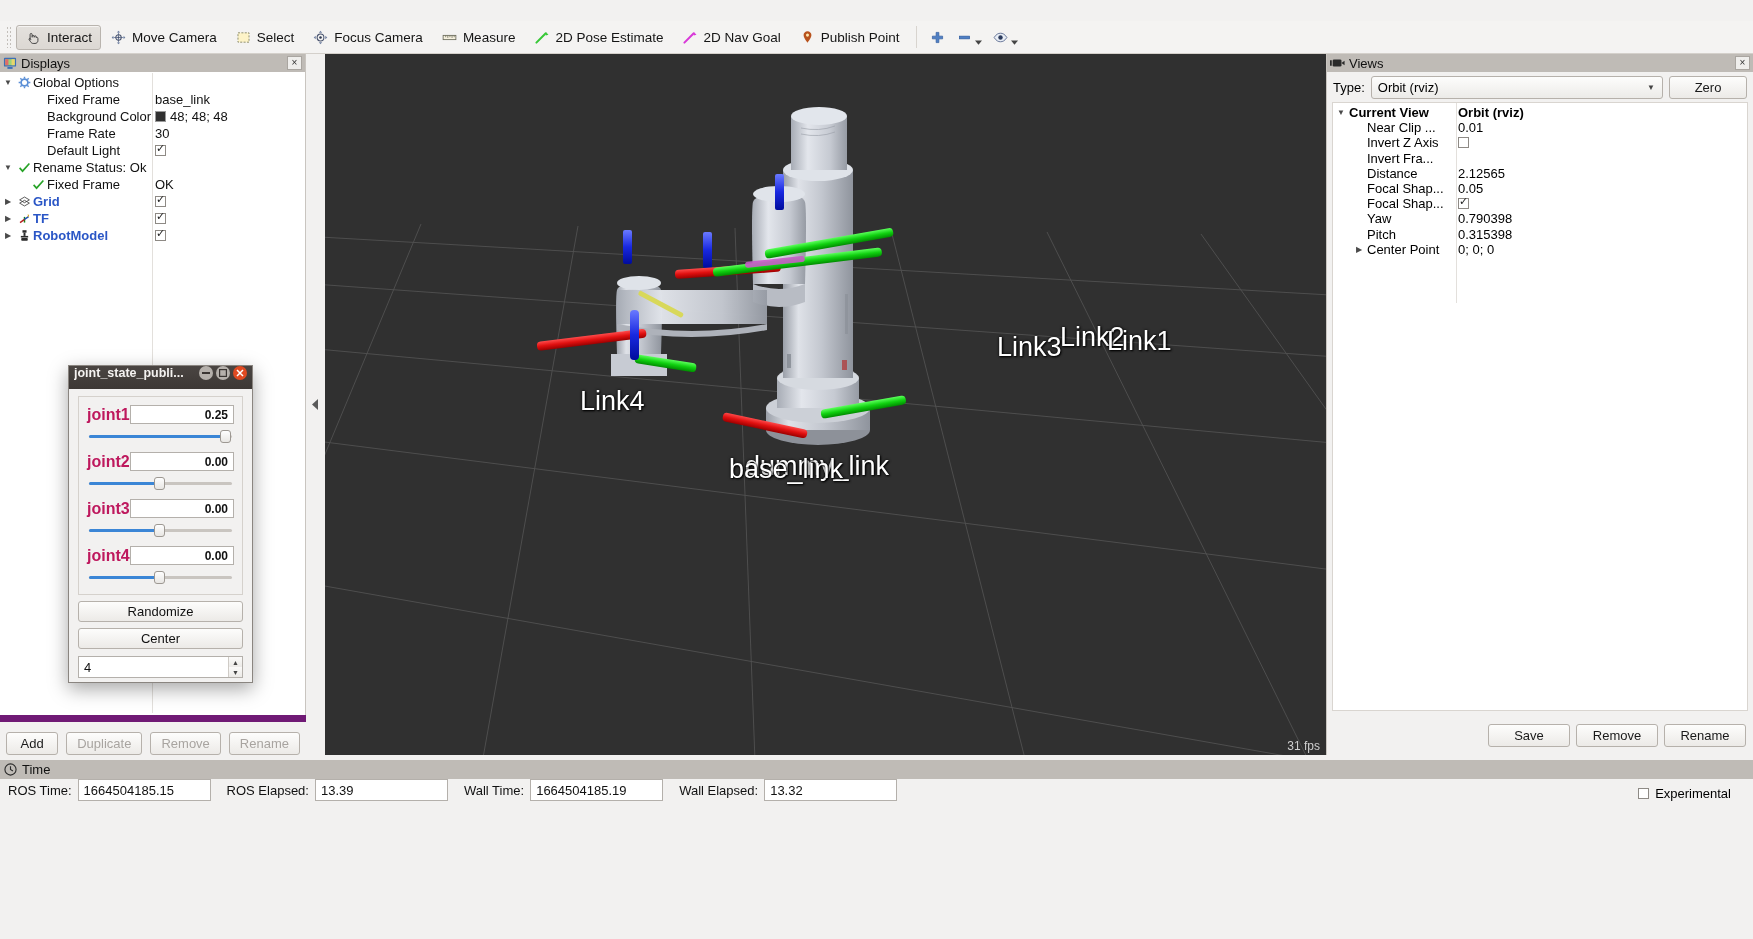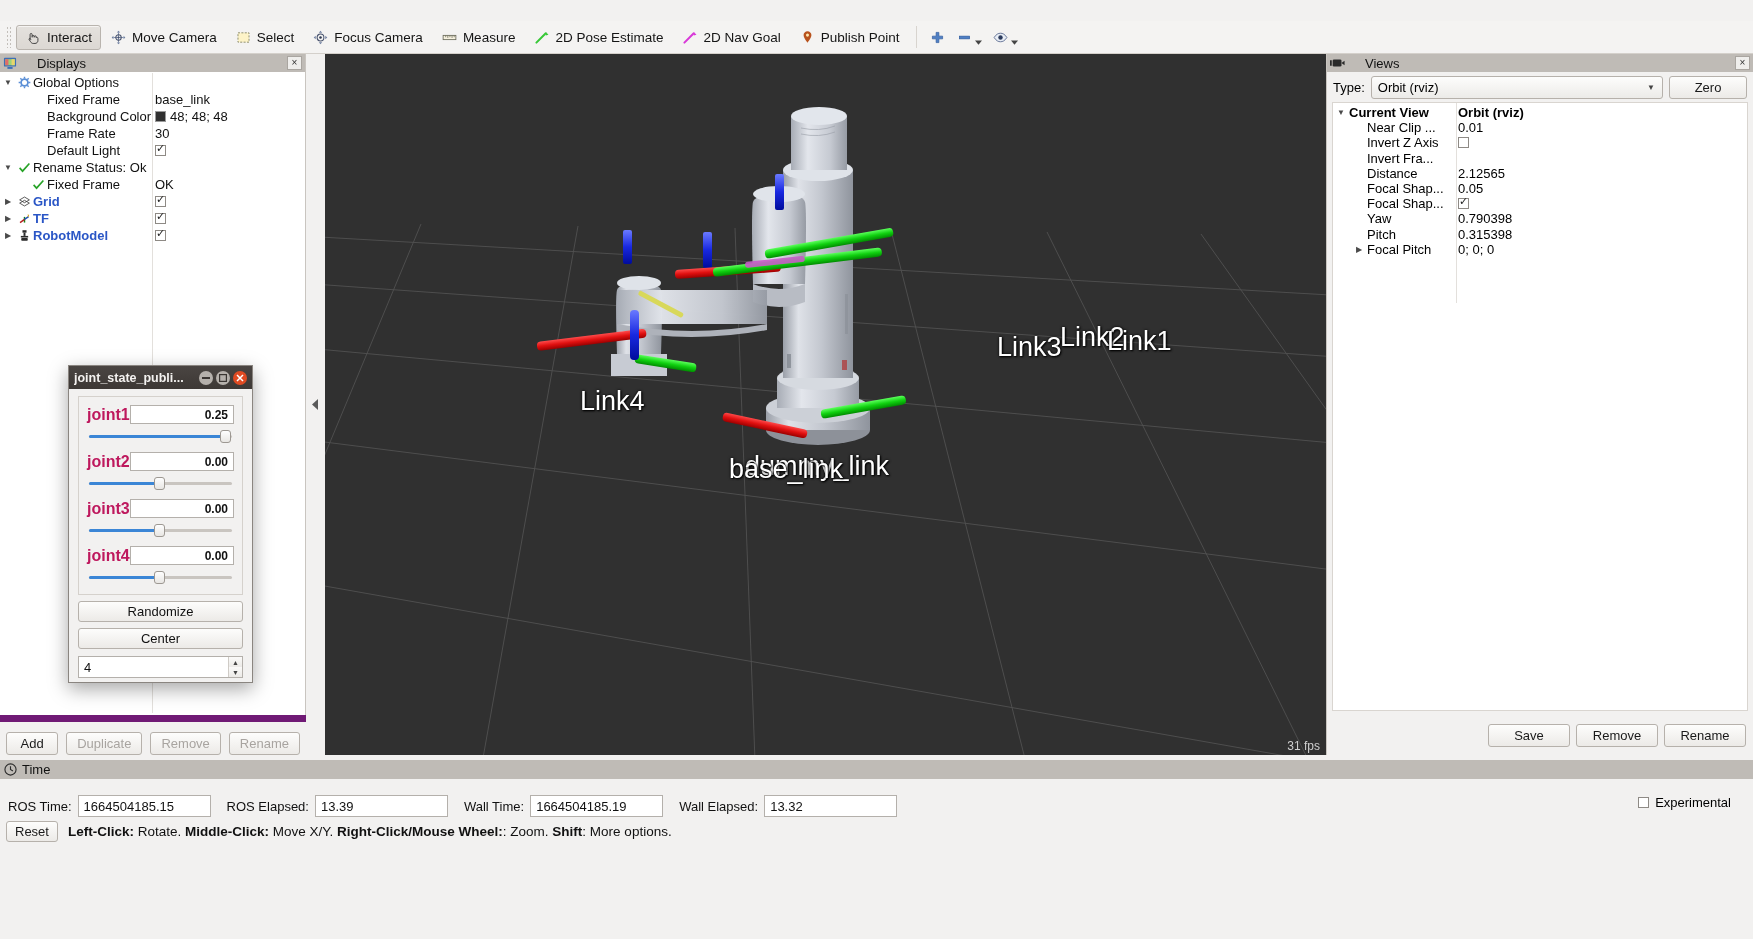--- a/index.html
+++ b/index.html
@@ -49,21 +49,21 @@
   .tb-ico { width:17px; height:17px; display:block; }
   .tb-small { display:flex; align-items:flex-end; gap:2px; padding:2px 5px; cursor:default;}
 
   
   .displays-panel {
     position:absolute; left:0; top:54px; width:306px; height:701px;
     background:#fff; border-right:1px solid #c9c5c0;
   }
   .panel-title {
     height:18px; background:#bfbbb6; display:flex; align-items:center;
-    padding:0 3px; gap:20px; font-size:12.5px; color:#111;
+    padding:0 3px; gap:4px; font-size:12.5px; color:#111;
   }
   .panel-title .ptxt { flex:1; font-size:13px; }
   .panel-close {
     width:15px; height:14px; background:#efeeec; border:1px solid #a9a5a0;
     display:flex; align-items:center; justify-content:center;
     font-size:10px; color:#333; line-height:1;
   }
   .tree { padding-top:2px; font-size:13px; color:#111; }
   .trow { display:flex; height:17px; align-items:center; }
   .trow .arrow { width:16px; text-align:center; font-size:8px; color:#4a4a4a;}
@@ -147,21 +147,21 @@
 
   
   .time-panel {
     position:absolute; left:0; top:760px; width:1753px; height:58px;
     background:#f2f1f0;
   }
   .time-title {
     height:19px; background:#bfbbb6; display:flex; align-items:center;
     gap:5px; padding:0 4px; font-size:13px; color:#111;
   }
-  .time-row { display:flex; align-items:flex-start; height:38px; padding:16px 8px; gap:0; }
+  .time-row { display:flex; align-items:flex-end; height:38px; padding:16px 8px; gap:0; }
   .tfield { display:flex; align-items:center; gap:6px; margin-right:16px; }
   .tfield label { font-size:13px; color:#111; }
   .tinput {
     height:22px; border:1px solid #b4b0ab; background:#fff;
     font-size:13px; padding:0 5px; display:flex; align-items:center;
     color:#111;
   }
   .exp-box { margin-left:auto; display:flex; align-items:center; gap:6px; margin-right:14px;}
 
   
@@ -177,21 +177,21 @@
 
   
   .jsp {
     position:absolute; left:68px; top:365px; width:185px; height:318px;
     background:#f2f1f0; border:1px solid #8a8580;
     box-shadow: 0 6px 18px rgba(0,0,0,.35);
     z-index:50;
   }
   .jsp-title {
     height:23px; background:linear-gradient(#4a4542,#3d3835);
-    display:flex; align-items:center; padding:0 5px; gap:3px;
+    display:flex; align-items:flex-start; padding:0 5px; gap:3px;
   }
   .jsp-title .t {
     flex:1; color:#f4f2f0; font-size:12.5px; font-weight:bold;
     white-space:nowrap; overflow:hidden;
   }
   .wb { width:14px; height:14px; border-radius:50%; display:flex;
       align-items:center; justify-content:center; font-size:9px; color:#3a3532;}
   .wb.min { background:#b5b0ab; }
   .wb.max { background:#b5b0ab; }
   .wb.cls { background:#df4a22; color:#fff; }
@@ -737,21 +737,21 @@
               <span class="varrow"></span>
               <span class="vlabel">Pitch</span>
             </span>
             <span class="vval" style="">
               <span>0.315398</span>
             </span>
           </div>
           <div class="vrow">
             <span style="display:flex;align-items:center;margin-left:18px;">
               <span class="varrow">▶</span>
-              <span class="vlabel">Focal Pitch</span>
+              <span class="vlabel">Center Point</span>
             </span>
             <span class="vval" style="">
               <span>0; 0; 0</span>
             </span>
           </div>
         </div>
     </div>
 
     <div class="views-btnrow" id="views-buttons">
         <div class="btn" style="width: 82px;">
@@ -799,28 +799,20 @@
             <span>13.32</span>
           </div>
         </div>
         <div class="exp-box">
         <span class="chk"></span>
         <span>Experimental</span>
       </div>
     </div>
   </div>
 
-  <div class="statusbar">
-    <div class="status-line">
-      <div class="btn" style="height:21px;padding:0 8px">
-        <span>Reset</span>
-      </div>
-      <div id="status-hints"><b>Left-Click:</b><span> Rotate. </span><b>Middle-Click:</b><span> Move X/Y. </span><b>Right-Click/Mouse Wheel:</b><span>: Zoom. </span><b>Shift</b><span>: More options.</span></div>
-    </div>
-  </div>
 
   <div class="jsp">
     <div class="jsp-title">
       <span class="t">joint_state_publi...</span>
       <div class="wb min">
         <svg width="8" height="2">
             <rect width="8" height="2" fill="#3a3532"></rect>
           </svg>
       </div>
       <div class="wb max">

